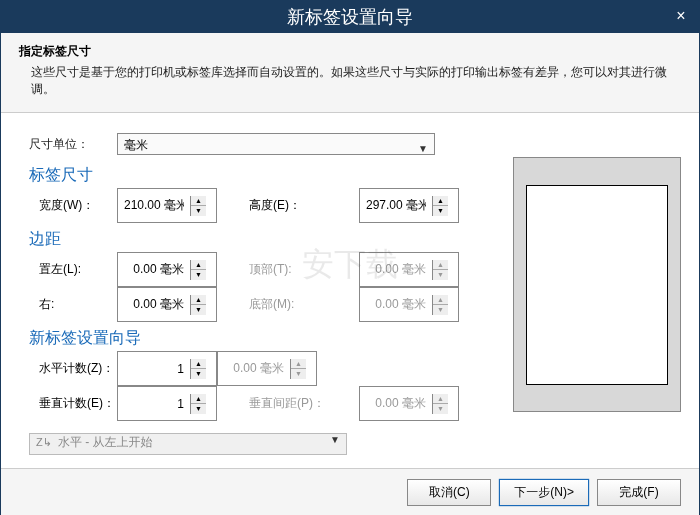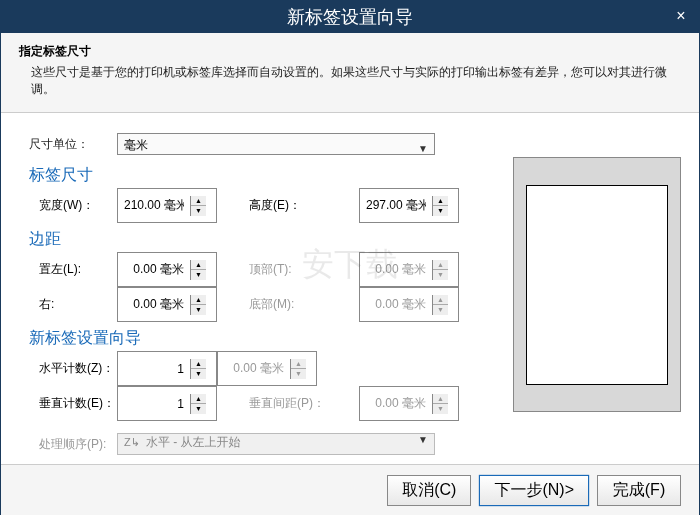--- a/index.html
+++ b/index.html
@@ -26,21 +26,21 @@
 .spinner-input { border: none; width: 72px; padding: 0 6px; font-size: 12px; text-align: right; background: transparent; outline: none; }
 .spinner-btns { display: flex; flex-direction: column; border-left: 1px solid #888; width: 16px; height: 20px; }
 .spin-up, .spin-down { height: 10px; font-size: 7px; line-height: 10px; text-align: center; cursor: pointer; background: #eee; border-bottom: 1px solid #aaa; }
 .spin-down { border-bottom: none; }
 .col2 { margin-left: 32px; width: 110px; }
 .disabled { color: #999; }
 .disabled .spinner-input { color: #999; }
 .select-disabled { border: 1px solid #bbb; background: #f0f0f0; color: #888; height: 22px; width: 318px; padding: 0 6px; display: flex; justify-content: space-between; }
 .order-icon { margin-right: 6px; font-size: 11px; }
 .footer { position: absolute; bottom: 0; left: 0; right: 0; border-top: 1px solid #ccc; padding: 10px 18px; display: flex; justify-content: flex-end; gap: 8px; background: #f5f5f5; }
-.btn { border: 1px solid #888; background: linear-gradient(#fff, #e8e8e8); padding: 4px 14px; font-size: 16px; cursor: pointer; min-width: 84px; }
+.btn { border: 1px solid #888; background: linear-gradient(#fff, #e8e8e8); padding: 4px 14px; font-size: 12px; cursor: pointer; min-width: 84px; }
 .btn-active { border: 1px solid #1a6ab8; box-shadow: 0 0 1px #1a6ab8; }
 .dialog-inner { position: relative; height: calc(515px - 32px); }
 .watermark { position: absolute; left: 50%; top: 48%; transform: translate(-50%,-50%); opacity: 0.10; pointer-events: none; text-align: center; font-size: 32px; color: #333; font-family: Arial; z-index: 0; }
 .watermark .sub { font-size: 18px; letter-spacing: 2px; }
 </style>
 </head>
 <body>
 
 <div class="dialog">
   <div class="titlebar">
@@ -154,21 +154,20 @@
           <div class="col2 disabled">垂直间距(P)：</div>
           <div class="spinner disabled">
             <input class="spinner-input" disabled="" value="0.00 毫米" style="">
             <div class="spinner-btns">
                 <div class="spin-up">▲</div>
                 <div class="spin-down">▼</div>
               </div>
           </div>
         </div>
         <div class="row" style="margin-top:8px">
-          <div class="label-indent disabled">处理顺序(P):</div>
           <div class="select-disabled">
             <span><span class="order-icon">Z↳</span><span>水平 - 从左上开始</span></span>
             <span class="select-arrow">▼</span>
           </div>
         </div>
       </div>
 
       <div class="preview-area">
         <div class="preview-outer">
           <div class="preview-inner"></div>

